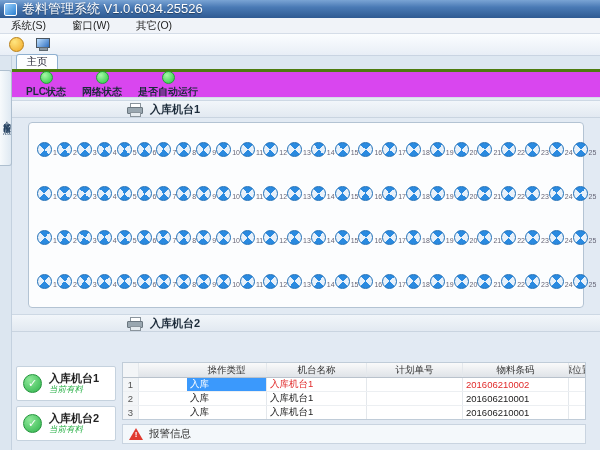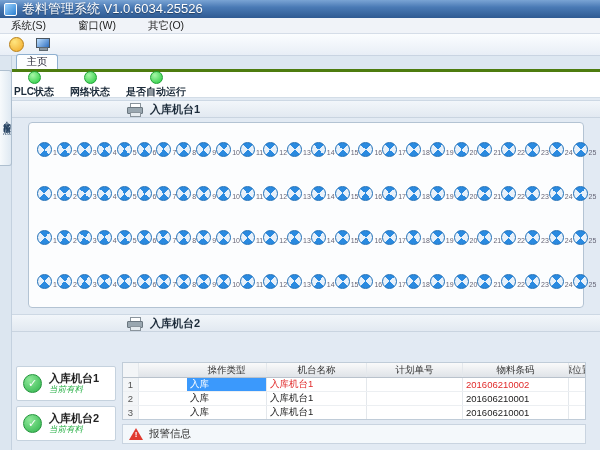--- a/index.html
+++ b/index.html
@@ -8,21 +8,21 @@
 
   
   .titlebar{position:absolute;left:0;top:0;width:600px;height:18px;
     background:linear-gradient(180deg,#7aa4d4 0%,#4a7ab5 40%,#2f5a92 100%);
     display:flex;align-items:center;gap:5px;padding-left:4px;box-sizing:border-box;}
   .app-icon{width:11px;height:11px;background:linear-gradient(135deg,#9fd4ff,#2a7fd0);border:1px solid #fff;border-radius:2px;}
   .title-text{color:#fff;font-size:13px;text-shadow:0 1px 1px rgba(0,0,0,.4);}
 
   
   .menubar{position:absolute;left:0;top:18px;width:600px;height:16px;background:#f0f3f8;
-    border-bottom:1px solid #d5dde8;display:flex;align-items:center;gap:18px;padding-left:4px;box-sizing:border-box;}
+    border-bottom:1px solid #d5dde8;display:flex;align-items:center;gap:12px;padding-left:4px;box-sizing:border-box;}
   .menu-item{font-size:10.5px;color:#222;padding:1px 7px;cursor:default;}
 
   
   .toolbar{position:absolute;left:0;top:34px;width:600px;height:22px;
     background:linear-gradient(180deg,#fbfdff,#e8eef6);border-bottom:1px solid #c9d4e2;
     display:flex;align-items:center;gap:4px;padding-left:5px;box-sizing:border-box;}
   .tool-btn{width:22px;height:19px;display:flex;align-items:center;justify-content:center;border-radius:2px;}
   .icon-round{width:13px;height:13px;border-radius:50%;background:radial-gradient(circle at 35% 30%,#ffe680,#f0a828);border:1px solid #b97f14;}
   .icon-monitor{position:relative;width:15px;height:13px;}
   .icon-monitor .screen{position:absolute;top:0;left:1px;width:12px;height:8px;background:linear-gradient(135deg,#bfe0ff,#2f6fc0);border:1px solid #4a5560;}
@@ -35,22 +35,22 @@
     display:flex;align-items:center;justify-content:center;}
   .dock-tab span{writing-mode:vertical-rl;text-orientation:upright;font-size:8px;color:#1f3c5c;letter-spacing:1px;}
 
   
   .tabstrip{position:absolute;left:12px;top:56px;width:588px;height:16px;background:#dde7f1;border-bottom:3px solid #4d7c0f;box-sizing:border-box;}
   .tab{position:absolute;left:4px;bottom:0;height:15px;min-width:42px;background:#fdfeff;
     border:1px solid #8fb0d0;border-bottom:none;border-radius:3px 3px 0 0;
     display:flex;align-items:center;justify-content:center;font-size:10.5px;color:#223;padding:0 8px;box-sizing:border-box;}
 
   
-  .statusband{position:absolute;left:12px;top:72px;width:588px;height:26px;background:#ffffff;
-    border-bottom:1px solid #d3dde7;display:flex;align-items:center;gap:16px;padding-left:2px;box-sizing:border-box;}
+  .statusband{position:absolute;left:12px;top:72px;width:588px;height:26px;background:#d946ef;
+    border-bottom:1px solid #d3dde7;display:flex;align-items:center;gap:16px;padding-left:14px;box-sizing:border-box;}
   .indicator{display:flex;flex-direction:column;align-items:center;gap:1px;}
   .led{width:11px;height:11px;border-radius:50%;background:radial-gradient(circle at 35% 30%,#a7f7a7,#22c93e);border:1px solid #1fa335;}
   .indicator .lab{font-size:10px;font-weight:600;color:#1c2b3a;}
 
   
   .group-header{position:absolute;left:12px;width:588px;height:18px;
     background:linear-gradient(180deg,#f2f6fa,#e2e9f1);border-top:1px solid #cdd8e4;border-bottom:1px solid #c9d4e0;
     display:flex;align-items:center;gap:7px;padding-left:115px;box-sizing:border-box;}
   .group-header .name{font-size:11px;color:#1c2b3a;font-weight:600;}
   .printer{position:relative;width:16px;height:13px;}

